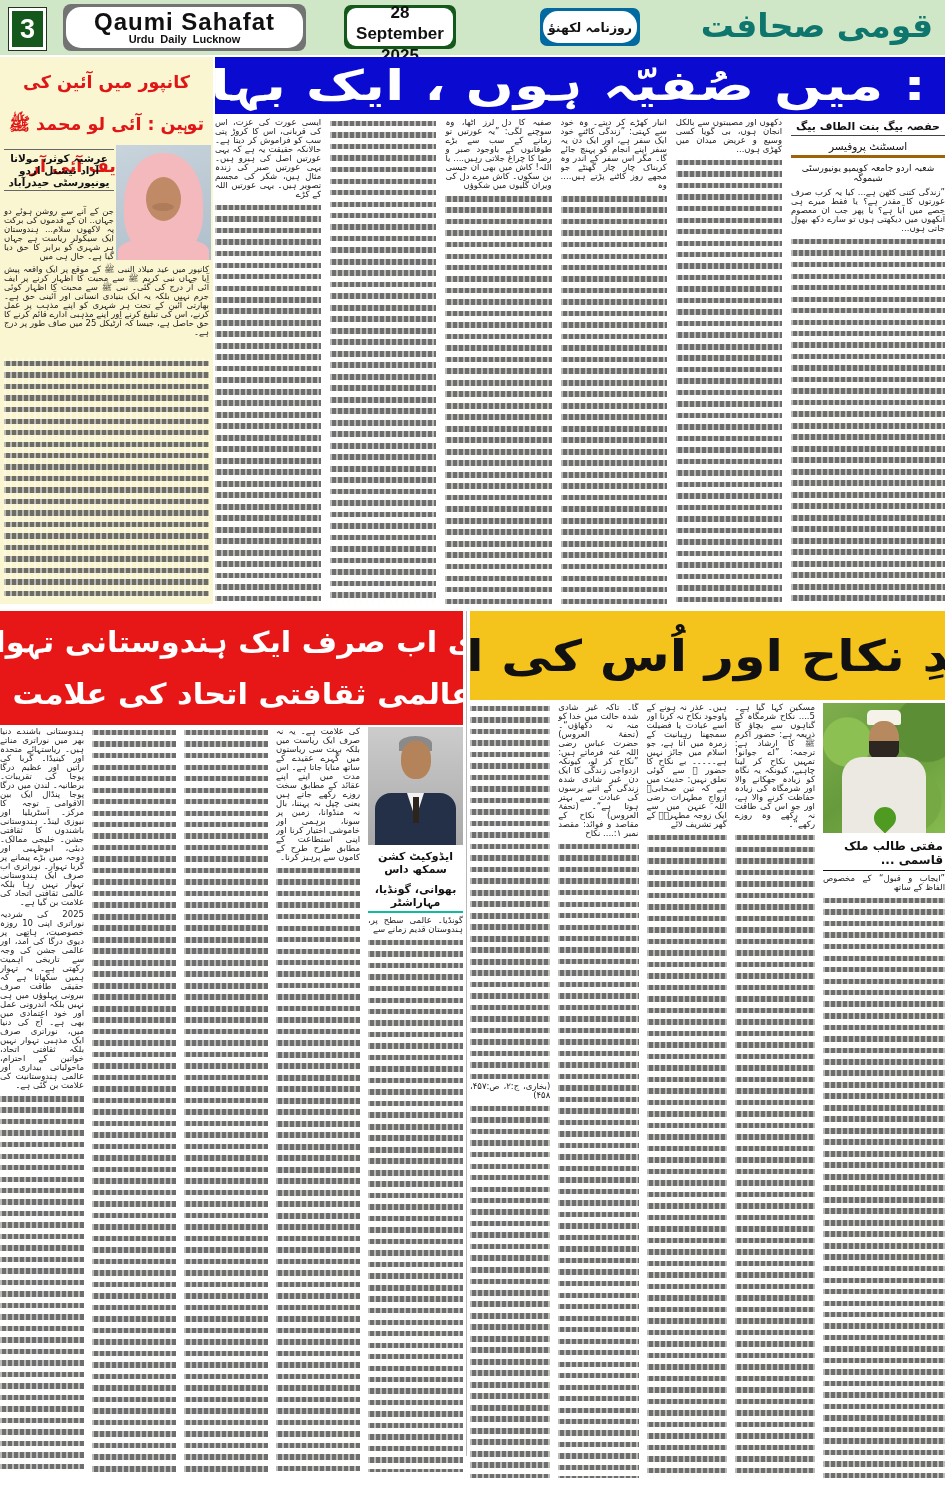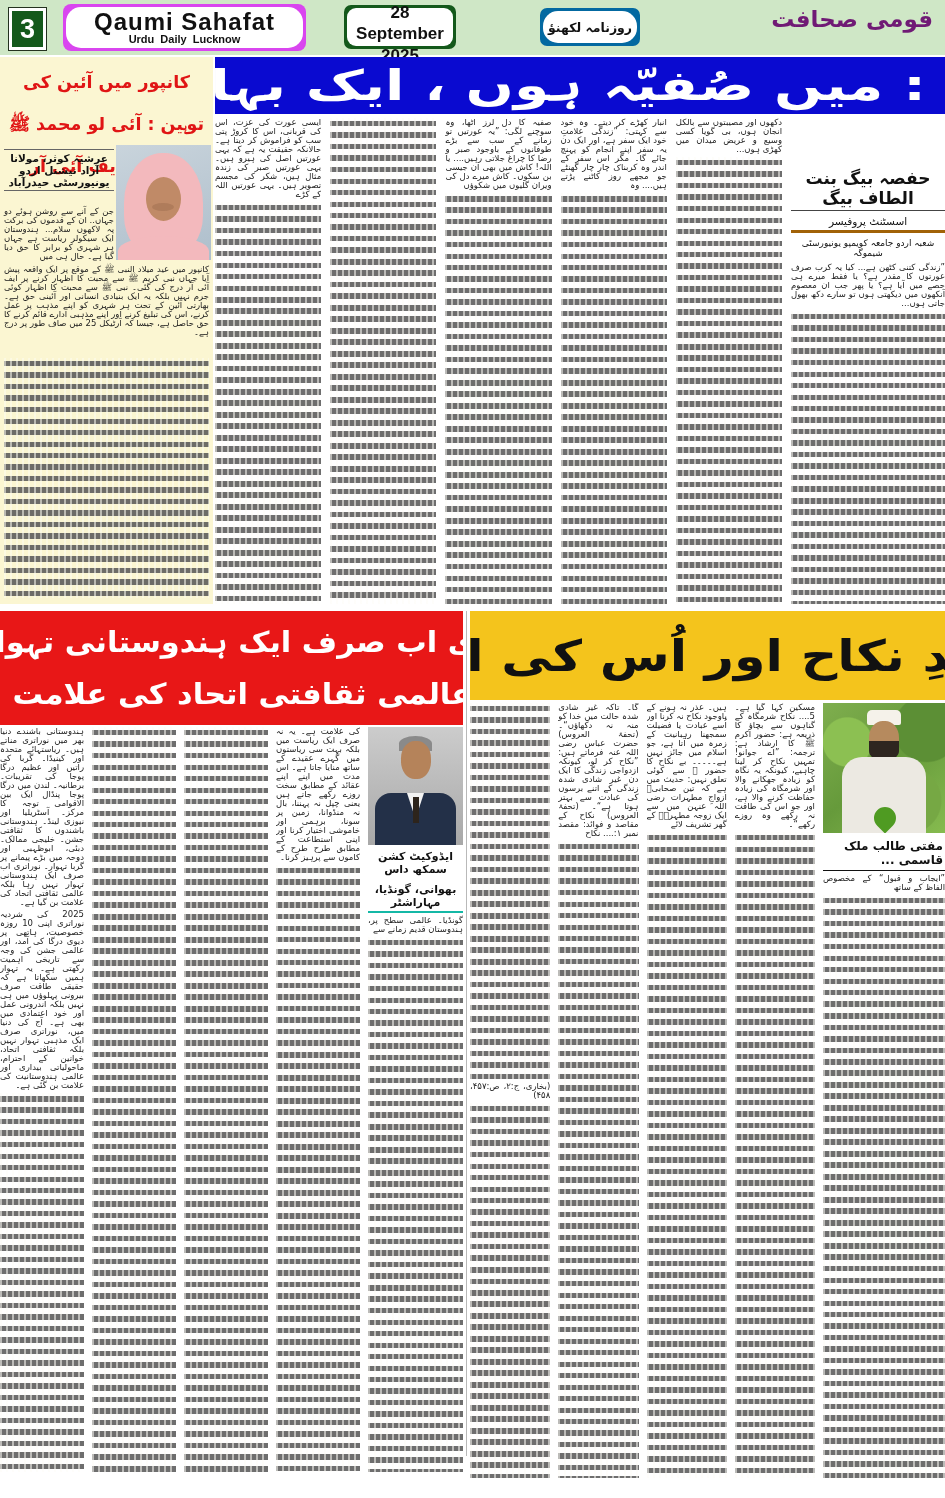--- a/index.html
+++ b/index.html
@@ -7,34 +7,34 @@
         font-family:"DejaVu Sans",sans-serif;overflow:hidden;}
   .abs{position:absolute;}
   .urdu{direction:rtl;unicode-bidi:plaintext;font-family:"DejaVu Sans",sans-serif;}
   .en{font-family:"Liberation Sans",sans-serif;}
 
   
   .masthead{left:0;top:0;width:945px;height:55px;background:#cfe7c6;}
   .numbox{left:8px;top:7px;width:37px;height:42px;background:#14591b;border:1.5px solid #24321f;
           box-shadow:inset 0 0 0 3px #ffffff;color:#fff;font-size:27px;font-weight:bold;
           display:flex;align-items:center;justify-content:center;}
-  .logobox{left:63px;top:4px;width:243px;height:47px;background:#d946ef;border-radius:8px;padding:3px;box-sizing:border-box;}
+  .logobox{left:63px;top:4px;width:243px;height:47px;background:#737373;border-radius:8px;padding:3px;box-sizing:border-box;}
   .logoinner{width:100%;height:100%;background:#fff;border-radius:15px;display:flex;flex-direction:column;
              align-items:center;justify-content:center;line-height:1.05;}
   .logo-title{font-size:24px;font-weight:800;color:#111;letter-spacing:1px;}
   .logo-sub{font-size:11px;font-weight:bold;color:#111;word-spacing:3px;}
   .datebox{left:344px;top:5px;width:112px;height:44px;background:#14591b;border-radius:7px;padding:3px;box-sizing:border-box;}
   .dateinner{width:100%;height:100%;background:#fff;border-radius:9px;display:flex;flex-direction:column;
              align-items:center;justify-content:center;line-height:1.25;}
   .date-day{font-size:11px;font-weight:bold;color:#111;}
   .date-date{font-size:17px;font-weight:bold;color:#111;text-align:center;}
   .edbox{left:540px;top:8px;width:100px;height:38px;background:#0369a1;border-radius:7px;padding:3px;box-sizing:border-box;}
   .edinner{width:100%;height:100%;background:#fff;border-radius:15px;display:flex;align-items:center;justify-content:center;
            font-size:12.5px;font-weight:bold;color:#111;}
-  .paper-ur{right:12px;top:6px;font-size:23px;font-weight:bold;color:#701a75;}
+  .paper-ur{right:12px;top:6px;font-size:33px;font-weight:bold;color:#0f766e;}
 
   
   .snip{font-size:8.5px;line-height:9px;text-align:justify;color:#1c1c1c;}
   .fill{flex:1 1 auto;min-height:8px;opacity:.85;
         background:
           repeating-linear-gradient(to right, rgba(253,252,245,.55) 0 2px, transparent 2px 6px),
           repeating-linear-gradient(to bottom, transparent 0 3px, #555 3px 8.5px, transparent 8.5px 11.5px);}
   .col{display:flex;flex-direction:column;gap:3px;overflow:hidden;}
 
   
@@ -53,21 +53,21 @@
   .shoulders{position:absolute;left:2px;bottom:-6px;width:91px;height:30px;background:#f3b9bd;border-radius:50% 50% 0 0;}
   .kanpur-body{left:4px;top:208px;right:4px;bottom:6px;display:flex;flex-direction:column;gap:21px;}
 
   
   .blue-banner{left:215px;top:57px;width:730px;height:57px;background:#0a0ad0;display:flex;
                align-items:center;justify-content:center;overflow:hidden;}
   .blue-banner .txt{color:#fff;font-size:42px;font-weight:bold;white-space:nowrap;transform:scaleX(1.35);}
   .maincols{left:215px;top:118px;width:730px;height:486px;display:flex;flex-direction:row-reverse;gap:9px;}
   .maincols .col{flex:1;}
   .maincols .col.first{flex:1.45;}
-  .byline-name{font-size:17px;font-weight:bold;text-align:center;color:#111;padding:2px 0;border-bottom:1px solid #444;margin-top:48px;}
+  .byline-name{font-size:11px;font-weight:bold;text-align:center;color:#111;padding:2px 0;border-bottom:1px solid #444;}
   .byline-title{font-size:10.5px;text-align:center;color:#111;padding:1px 0 3px;border-bottom:3px solid #a16207;}
   .byline-affil{font-size:9px;text-align:center;color:#111;padding:2px 0;}
 
   
   .nav-head{left:0;top:611px;width:463px;height:114px;background:#e81717;display:flex;flex-direction:column;
             align-items:center;justify-content:center;overflow:hidden;}
   .nav-head .l{color:#fff;font-size:29px;font-weight:bold;line-height:52px;white-space:nowrap;transform:scaleX(1.05);}
   .navcols{left:0;top:727px;width:463px;height:745px;display:flex;flex-direction:row-reverse;gap:8px;}
   .navcols .col{flex:1;}
   .navcols .col.photo-col{flex:0 0 95px;}
@@ -158,21 +158,21 @@
       <div class="byline-title urdu">اسسٹنٹ پروفیسر</div>
       <div class="byline-affil urdu">شعبہ اردو جامعہ کویمپو یونیورسٹی شیموگہ</div>
       <div class="snip urdu">”زندگی کتنی کٹھن ہے... کیا یہ کرب صرف عورتوں کا مقدر ہے؟ یا فقط میرے ہی حصے میں آیا ہے؟ یا پھر جب ان معصوم آنکھوں میں دیکھتی ہوں تو سارے دکھ بھول جاتی ہوں...</div>
       <div class="fill"></div>
     </div>
     <div class="col">
       <div class="snip urdu">دکھوں اور مصیبتوں سے بالکل انجان ہوں، بی گویا کسی وسیع و عریض میدان میں کھڑی ہوں...</div>
       <div class="fill"></div>
     </div>
     <div class="col">
-      <div class="snip urdu">انبار کھڑے کر دیتے۔ وہ خود سے کہتی: ”زندگی علامتِ خود ایک سفر ہے، اور ایک دن یہ سفر اپنے انجام کو پہنچ جائے گا۔ مگر اس سفر کے اندر وہ کربناک چار چار گھنٹے جو مجھے روز کاٹنے پڑتے ہیں.... وہ</div>
+      <div class="snip urdu">انبار کھڑے کر دیتے۔ وہ خود سے کہتی: ”زندگی کاٹنےِ خود ایک سفر ہے، اور ایک دن یہ سفر اپنے انجام کو پہنچ جائے گا۔ مگر اس سفر کے اندر وہ کربناک چار چار گھنٹے جو مجھے روز کاٹنے پڑتے ہیں.... وہ</div>
       <div class="fill"></div>
     </div>
     <div class="col">
       <div class="snip urdu">صفیہ کا دل لرز اٹھا، وہ سوچنے لگی: ”یہ عورتیں تو زمانے کے سب سے بڑے طوفانوں کے باوجود صبر و رضا کا چراغ جلاتی رہیں.... یا اللہ! کاش میں بھی ان جیسی بن سکوں۔ کاش میرے دل کی ویران گلیوں میں شکوؤں</div>
       <div class="fill"></div>
     </div>
     <div class="col">
       <div class="fill"></div>
     </div>
     <div class="col">

